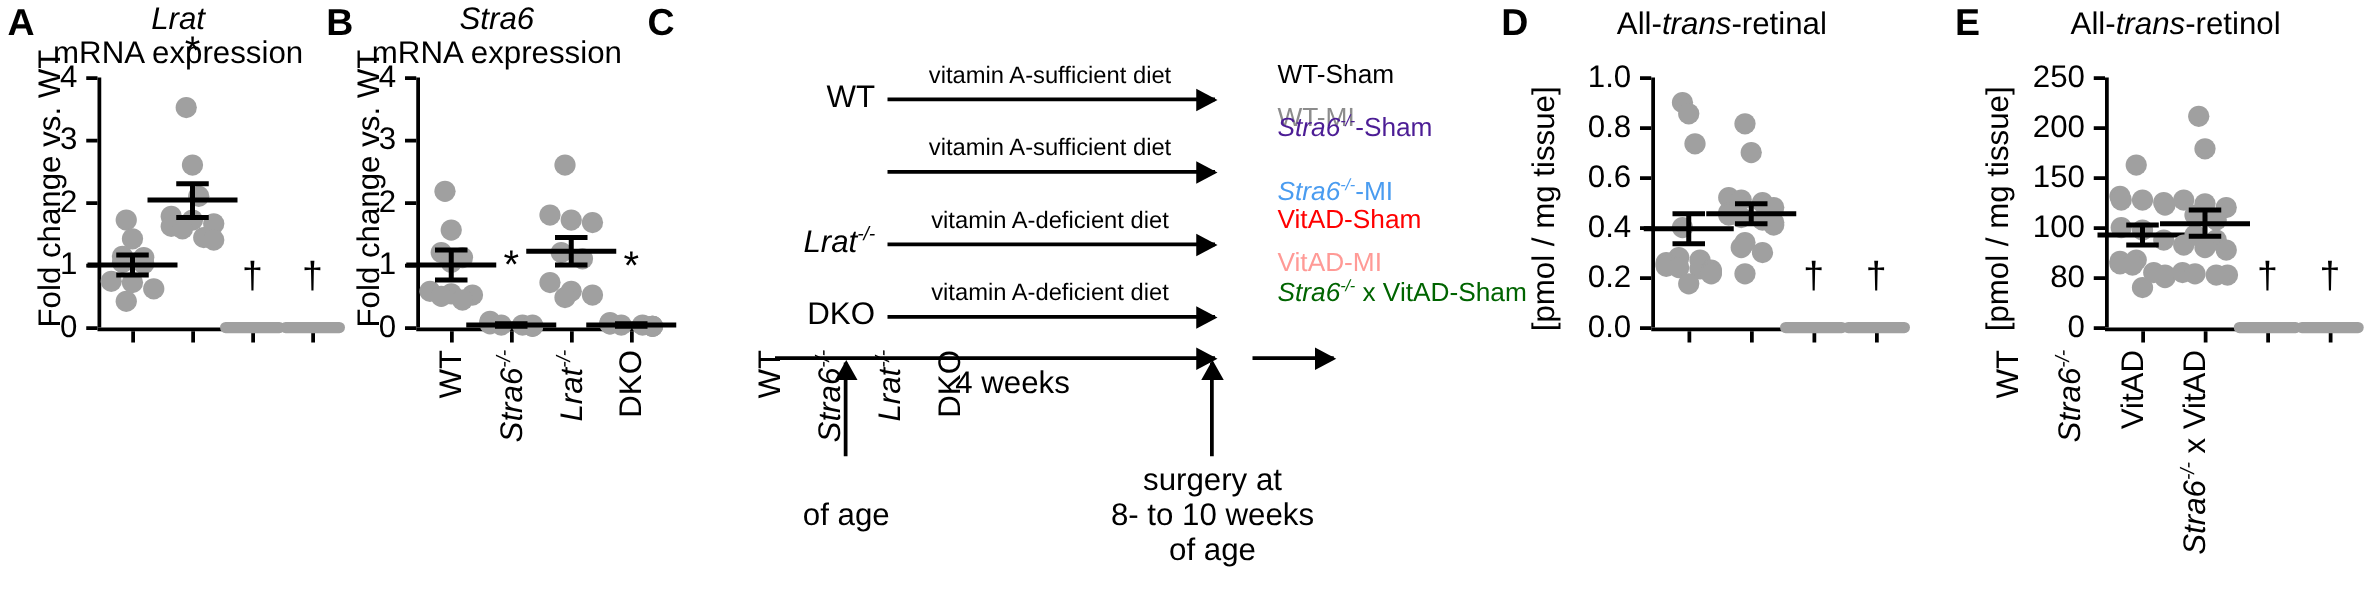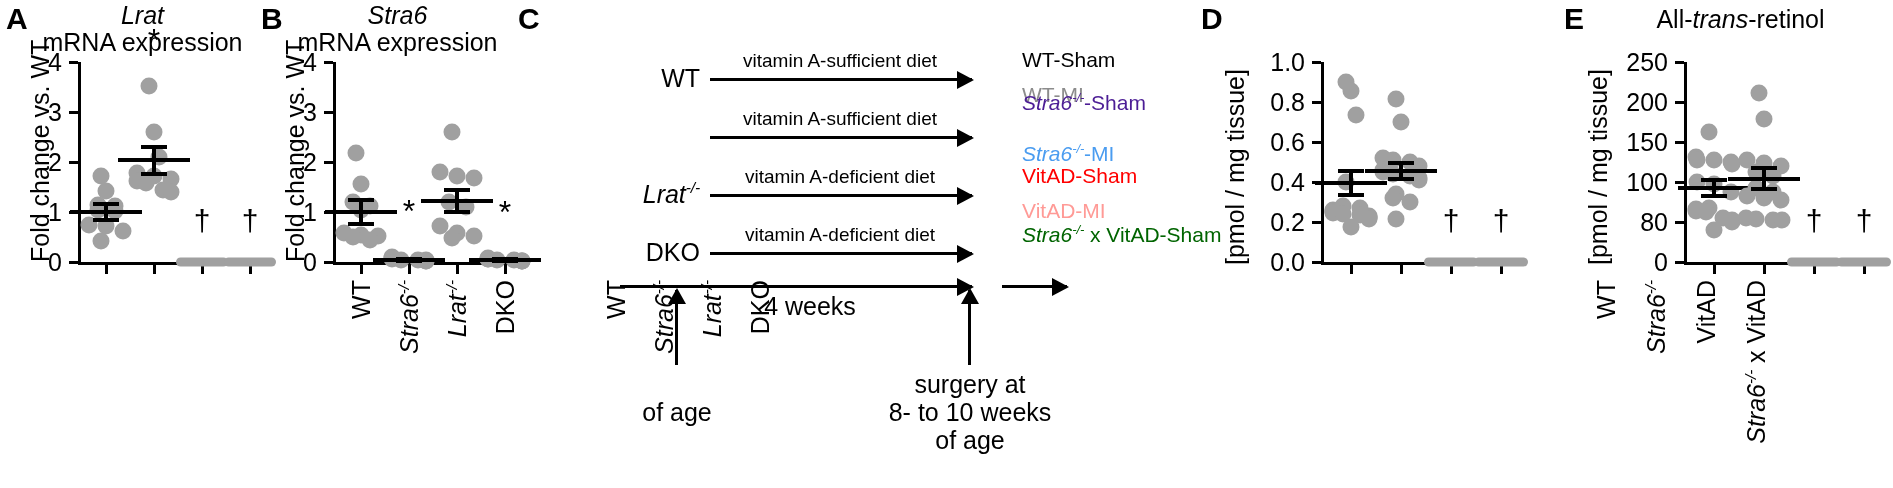--- a/index.html
+++ b/index.html
@@ -257,20 +257,23 @@
     </div>
     <div class="c-tl-label" style="left:460px;top:370px;">
       <span>surgery at</span><br>
       <span>8- to 10 weeks</span><br>
       <span>of age</span>
     </div>
   </div>
 
   <div class="panel" style="left:1193px;width:320px;">
     <div class="panel-letter" style="left:8px;top:4px;">D</div>
+    <div class="panel-title" style="left:52px;top:6px;width:265px;">
+      <span>All-</span><span class="it">trans</span><span>-retinal</span>
+    </div>
     <div class="plot" id="plotD" style="left:128px;top:62px;width:180px;height:200px;">
         <div class="axis-y" style="height: 200px;"></div>
         <div class="axis-x" style="left: 0px; top: 200px; width: 186px;"></div>
         <div class="tick-y" style="top: 199px;"></div>
         <div class="ytlabel" style="top: 200px; right: 196px; width: 110px;">0.0</div>
         <div class="tick-y" style="top: 159px;"></div>
         <div class="ytlabel" style="top: 160px; right: 196px; width: 110px;">0.2</div>
         <div class="tick-y" style="top: 119px;"></div>
         <div class="ytlabel" style="top: 120px; right: 196px; width: 110px;">0.4</div>
         <div class="tick-y" style="top: 79px;"></div>

